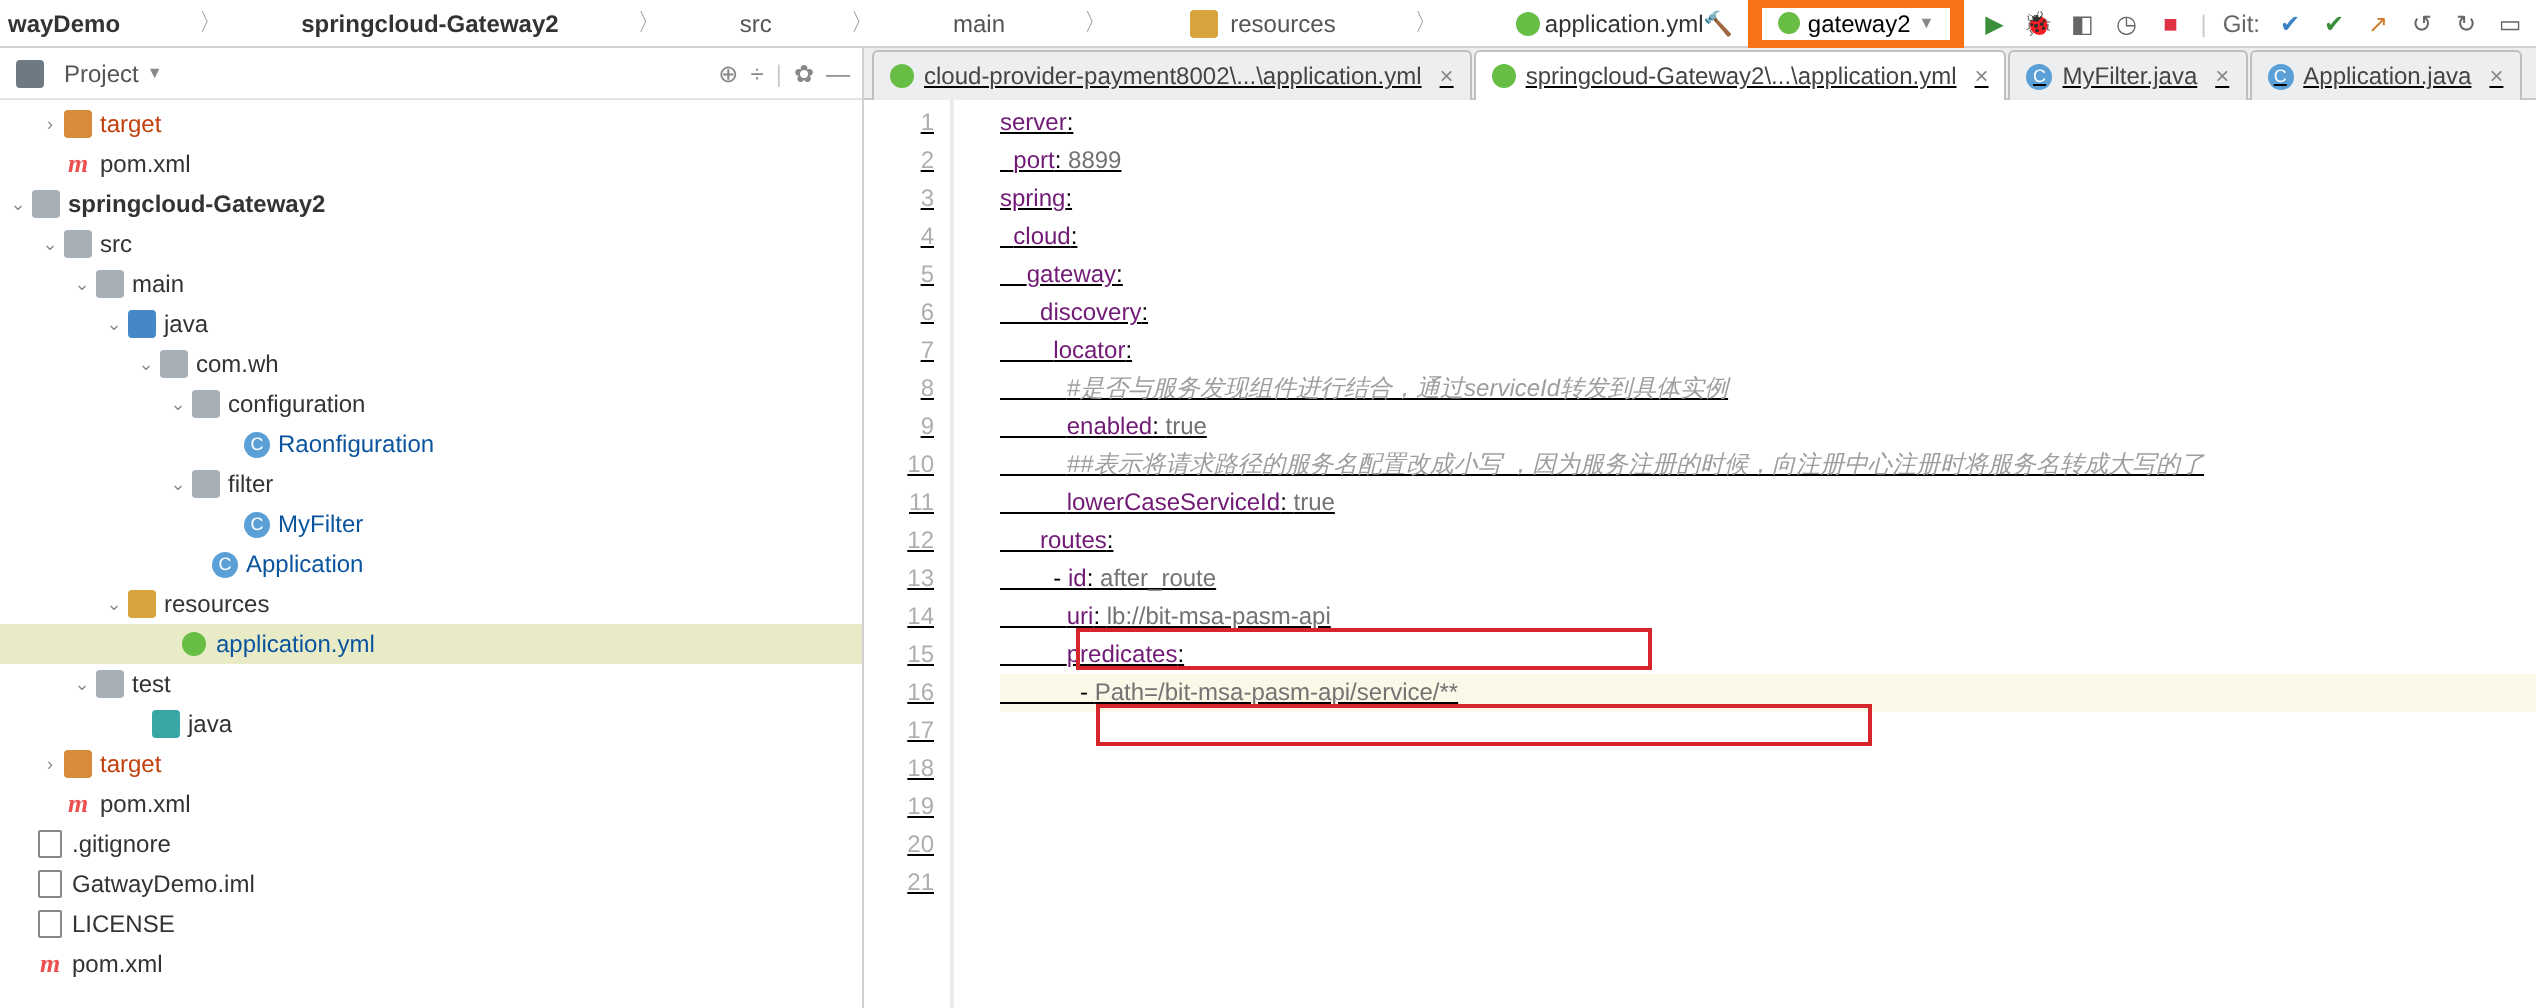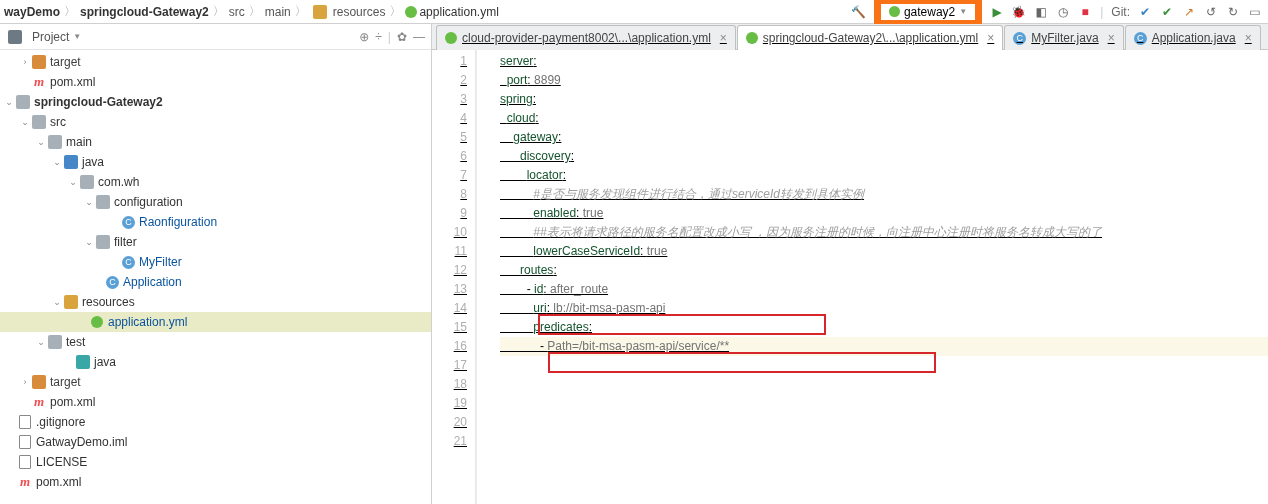--- a/index.html
+++ b/index.html
@@ -1,39 +1,39 @@
 <!DOCTYPE html>
 <html><head>
 <meta charset="utf-8">
 <style>
 * { margin:0; padding:0; box-sizing:border-box; font-family:"Segoe UI",Arial,sans-serif; font-size:12px; }
 body { width:1268px; height:504px; background:#fff; overflow:hidden; display:flex; flex-direction:column; }
 .toolbar { height:24px; background:#fff; border-bottom:1px solid #d0d0d0; display:flex; align-items:center; }
-.crumbs { display:flex; align-items:center; gap:4px; padding-left:4px; flex:1; overflow:hidden; }
+.crumbs { display:flex; align-items:center; gap:4px; padding-left:4px; flex:1; overflow:hidden;justify-content:space-between; }
 .crumb { display:flex; align-items:center; gap:2px; color:#555; }
 .crumb.bold { font-weight:600; color:#333; }
 .sep { color:#999; }
 .crumb-txt.active { color:#333; }
 .spring-ico { width:12px; height:12px; border-radius:50%; background:#68bd45; display:inline-block; flex:none; }
 .tool-right { display:flex; align-items:center; gap:8px; padding-right:6px; }
 .hammer { color:#4a8; width:14px; height:14px; display:flex; align-items:center; justify-content:center; }
 .runbox { border:7px solid #f97316; padding:1px 8px; display:flex; align-items:center; gap:4px; border-radius:3px; background:#fff;justify-content:space-between; }
 .ico { width:14px; height:14px; display:inline-flex; align-items:center; justify-content:center; color:#666; }
 .ico.green{color:#3b8f3b;} .ico.red{color:#d34;}
 .git-label{color:#666;}
 .main { flex:1; display:flex; overflow:hidden; }
 .sidebar { width:432px; border-right:1px solid #d0d0d0; display:flex; flex-direction:column; background:#fff; }
 .side-hdr { height:26px; display:flex; align-items:center; gap:6px; padding:0 6px; border-bottom:1px solid #e4e4e4; }
 .side-hdr .title { color:#555; flex:1; display:flex; align-items:center; gap:4px; }
 .side-hdr .tool { color:#888; cursor:pointer; }
 .tree { flex:1; overflow:auto; padding-top:2px; }
 .node { display:flex; align-items:center; height:20px; white-space:nowrap; }
 .arrow { width:10px; text-align:center; color:#888; font-size:9px; }
 .node .lbl { color:#333; }
-.node.dim .lbl { color:#404040; }
+.node.dim .lbl { color:#c2410c; }
 .node.blue .lbl { color:#0a549e; }
 .node.hl { background:#e8ebc6; }
 .icn { width:14px; height:14px; margin:0 4px 0 2px; display:inline-flex; align-items:center; justify-content:center; flex:none; }
 .folder { background:#a7b0b7; border-radius:2px; }
 .folder.orange{ background:#d88b3a; }
 .folder.yellow{ background:#d9a43e; }
 .folder.teal{ background:#3aa7a7; }
 .folder.blue{ background:#4688c7; }
 .m-ico { color:#ed4f4f; font-weight:bold; font-style:italic; font-family:serif; font-size:13px; }
 .c-ico { width:13px; height:13px; border-radius:50%; background:#5aa0d6; color:#fff; font-size:9px; line-height:13px; text-align:center; }
@@ -41,21 +41,21 @@
 .editor { flex:1; display:flex; flex-direction:column;text-decoration:underline; }
 .tabs { height:26px; display:flex; align-items:center; background:#eceef0; border-bottom:1px solid #c8c8c8; padding-left:4px; gap:1px; }
 .tab { height:25px; padding:0 8px; display:flex; align-items:center; gap:5px; border:1px solid #c0c0c0; border-bottom:none; background:#eceef0; border-radius:3px 3px 0 0; position:relative; top:1px; color:#444; }
 .tab.active { background:#fff; }
 .tab .x { color:#888; margin-left:4px; }
 .code-wrap { flex:1; display:flex; font-family:"JetBrains Mono",Consolas,monospace; font-size:13px; overflow:hidden; }
 .gutter { width:44px; text-align:right; padding:2px 8px 0 0; color:#aeaeae; background:#fff; border-right:1px solid #e8e8e8; }
 .gutter div { height:19px; line-height:19px; }
 .code { flex:1; padding:2px 0 0 24px; position:relative; }
 .code .line { height:19px; line-height:19px; white-space:pre; }
-.k { color:#14532d; }
+.k { color:#701a75; }
 .v { color:#737373; }
 .c { color:#9e9e9e; font-style:italic; }
 .line.hl-line { background:#fbf8e8; }
 .redbox { position:absolute; border:2px solid #d7262b; pointer-events:none; }
 .guide { position:absolute; left:0; top:0; bottom:0; width:1px; background:#edecec; }
 </style>
 </head>
 <body>
 
 <div class="toolbar">

